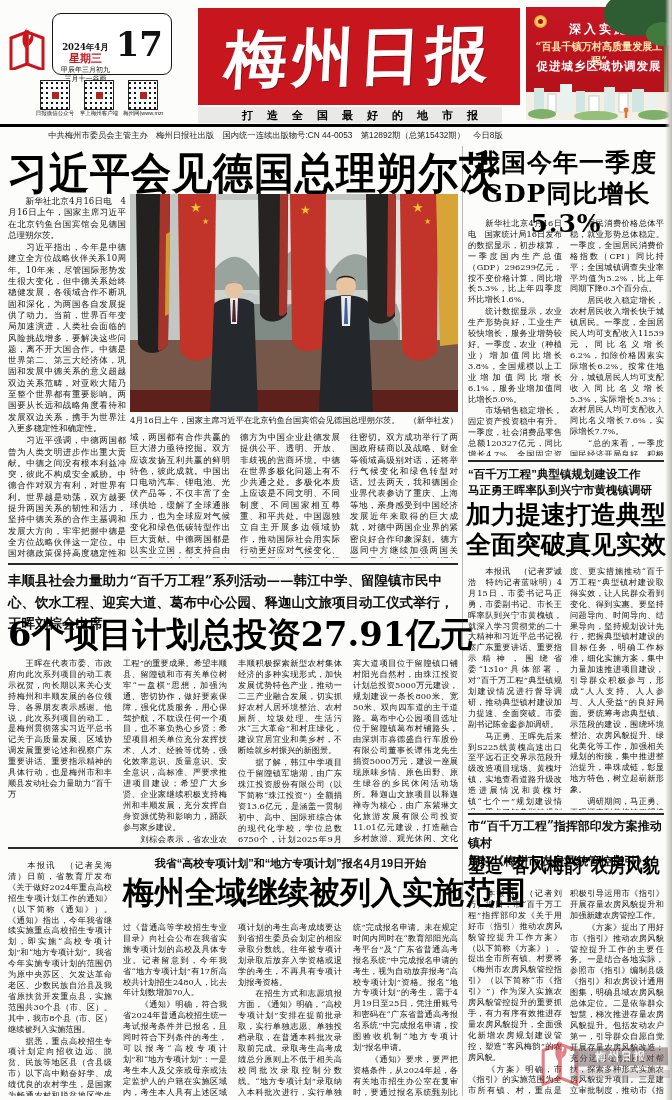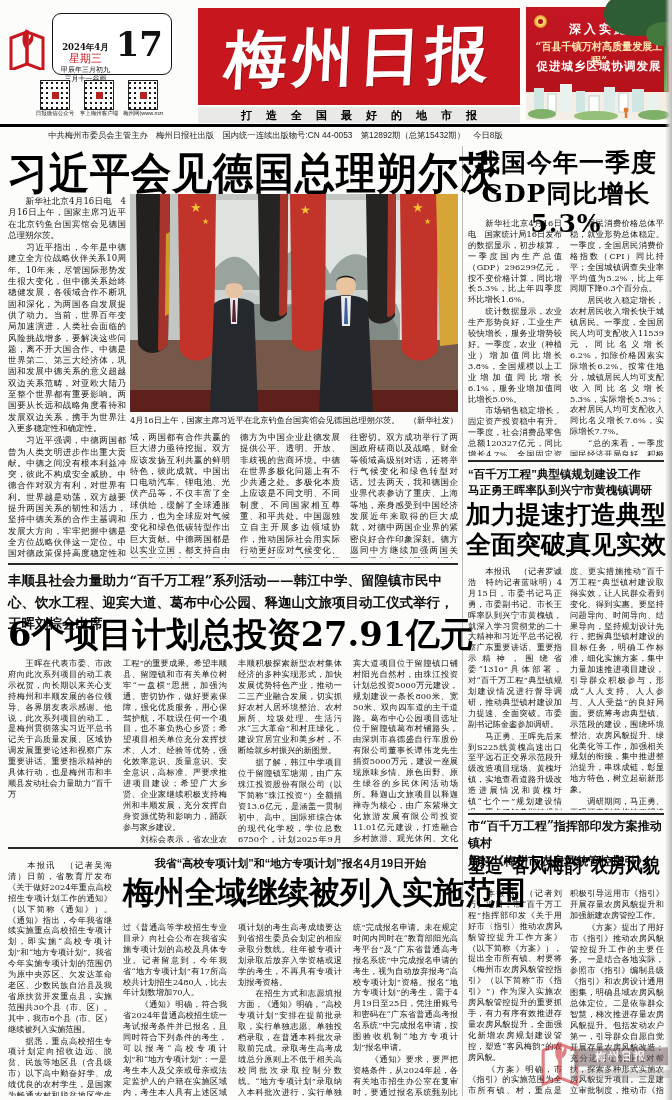--- a/index.html
+++ b/index.html
@@ -5,33 +5,33 @@
   html,body{margin:0;padding:0;background:#888;}
   #paper{position:relative;width:672px;height:1100px;background:#fcfcfa;overflow:hidden;
          font-family:"DejaVu Serif","Liberation Serif",serif;color:#111;}
   .abs{position:absolute;}
   
   #flame-logo{left:8px;top:24px;width:38px;height:46px;}
   #datebox{left:52px;top:13px;width:120px;height:62px;border:1.6px solid #151515;border-radius:9px;
            display:flex;align-items:center;justify-content:space-between;padding:2px 8px;box-sizing:border-box;background:#fff;}
   .db-left{text-align:center;line-height:1.25;}
   .db-ym{font-size:8.5px;font-weight:bold;margin-top:37px;}
-  .db-week{font-size:11px;font-weight:normal;color:#c8161e;}
+  .db-week{font-size:11px;font-weight:bold;color:#c8161e;}
   .db-lunar,.db-term{font-size:7px;}
   .db-day{font-size:34px;font-weight:900;font-family:"DejaVu Serif",serif;}
   .qr{position:absolute;top:80px;width:28px;height:28px;border:1px solid #222;background:
       repeating-linear-gradient(90deg,#181818 0 2px,#fff 2px 5px),
       repeating-linear-gradient(0deg,#181818 0 2px,#fff 2px 5px);background-blend-mode:lighten;}
   .qr::after{content:"";position:absolute;left:10px;top:10px;width:7px;height:7px;background:#b3241f;border:1px solid #fff;}
   .qr-cap{position:absolute;top:110px;width:40px;margin-left:-5px;font-size:5.5px;text-align:center;
           font-family:"Liberation Sans",sans-serif;color:#222;white-space:nowrap;overflow:hidden;}
   #redbox{left:198px;top:8px;width:322px;height:97px;background:#c8161e;display:flex;align-items:center;justify-content:center;}
   #paper-title{color:#fff;font-size:62px;font-weight:900;letter-spacing:5px;transform:skewX(-4deg) rotate(-1.2deg);
                text-shadow:1px 1px 0 #8e0d12;white-space:nowrap;}
-  #slogan-bar{left:198px;top:107px;width:322px;height:16px;background:#e9e9e7;display:flex;align-items:center;justify-content:center;}
+  #slogan-bar{left:198px;top:107px;width:284px;height:16px;background:#e9e9e7;display:flex;align-items:center;justify-content:center;padding-left:20px;}
   #slogan{font-size:11px;font-weight:900;letter-spacing:14px;text-indent:14px;color:#000;font-family:"Liberation Sans",sans-serif;}
   #banner{left:526px;top:7px;width:146px;height:113px;background:linear-gradient(#c41723,#b01018);overflow:hidden;}
   .bn1{position:absolute;left:0;top:14px;width:100%;text-align:center;color:#fff;font-weight:900;font-size:12px;letter-spacing:3px;}
   .bn2{position:absolute;left:0;top:33px;width:100%;text-align:center;color:#ffe9b0;font-weight:900;font-size:10.5px;transform:scaleX(.96);}
   .bn3{position:absolute;left:0;top:52px;width:100%;text-align:center;color:#fff;font-weight:900;font-size:11.5px;letter-spacing:1px;}
   .bn-emblem{position:absolute;left:8px;top:8px;width:13px;height:13px;border-radius:50%;background:radial-gradient(#ffd36b 40%,#d89a2a 70%);}
   .bn-emblem::after{content:"";position:absolute;left:4px;top:4px;width:5px;height:5px;border-radius:50%;background:#a31016;}
   #tree-foliage{left:604px;top:-10px;width:74px;height:46px;background:#2f5d33;border-radius:50% 40% 55% 45%;}
   #tree-foliage2{left:646px;top:22px;width:34px;height:24px;background:#417a3c;border-radius:50%;}
   #tree-vine{left:664px;top:40px;width:3px;height:52px;background:linear-gradient(#3c6b37,#6fae54);border-radius:2px;}

